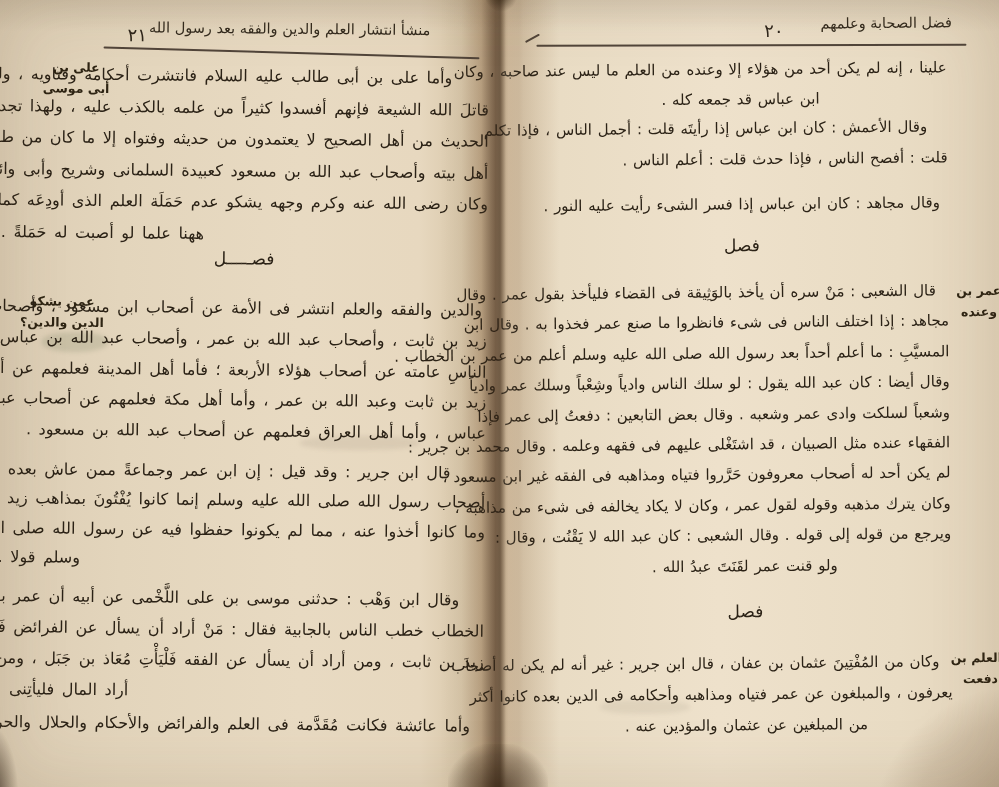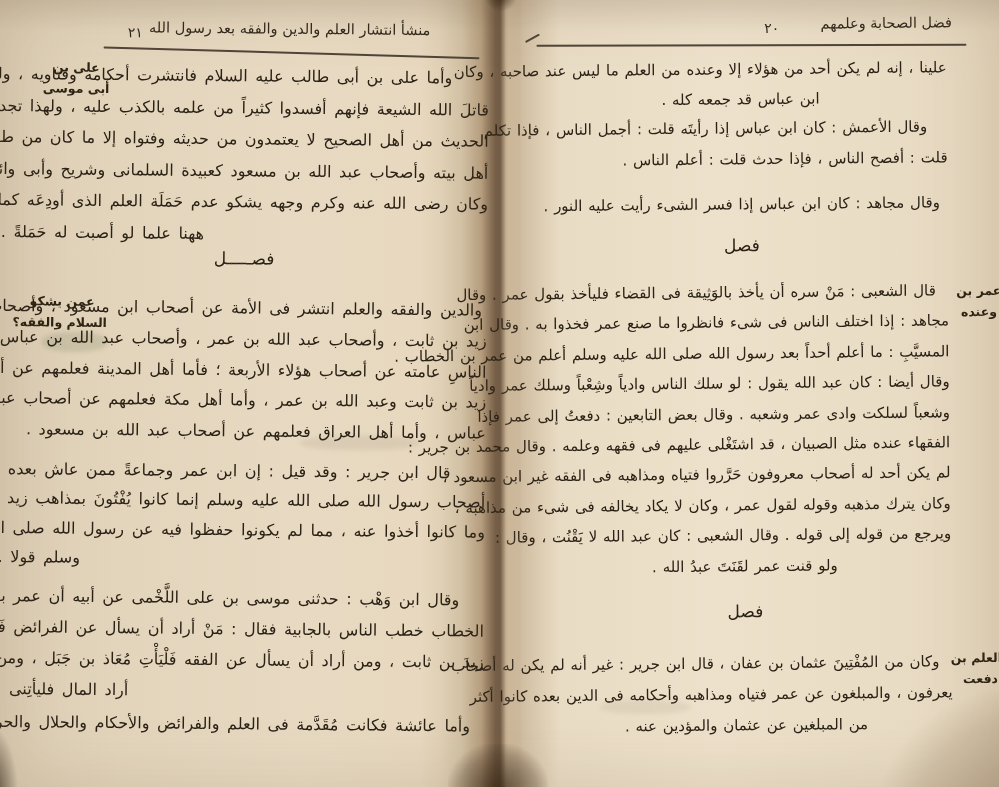--- a/index.html
+++ b/index.html
@@ -56,21 +56,21 @@
   .page-right{left:528px;width:499px;}
   .pg-rotate{position:absolute;inset:0;}
   .page-left  .pg-rotate{transform:rotate(0.55deg);transform-origin:0 0;}
   .page-right .pg-rotate{transform:rotate(-0.55deg);transform-origin:70% 0;}
 
   .htitle{
     position:absolute;direction:rtl;white-space:nowrap;text-align:center;
     font-size:14.5px;color:#332a1d;
   }
   .pgnum{
-    position:absolute;font-size:14px;color:#2e251a;direction:rtl;white-space:nowrap;
+    position:absolute;font-size:18px;color:#2e251a;direction:rtl;white-space:nowrap;
   }
   .hrule{position:absolute;height:1.6px;background:#51453a;border-radius:1px;}
   .hrule-tail{position:absolute;width:16px;height:1.5px;background:#51453a;border-radius:1px;}
 
   .note{
     position:absolute;direction:rtl;text-align:center;
     font-size:12.5px;font-weight:bold;line-height:21px;color:#2e2413;
     white-space:nowrap;
   }
 
@@ -102,21 +102,21 @@
       <span class="pgnum" style="left:128px;top:23px;">٢١</span>
       <span class="htitle" style="left:140px;top:18px;width:300px;">منشأ انتشار العلم والدين والفقه بعد رسول الله</span>
       <div class="hrule" style="left:104px;top:49px;width:376px;transform:rotate(1.1deg);"></div>
 
       <div class="note" style="left:40px;top:56px;width:74px;">
         <div>على بن</div>
         <div>أبى موسى</div>
       </div>
       <div class="note" style="left:20px;top:290px;width:90px;">
         <div>عمن يشكو</div>
-        <div>السلام والفقه؟</div>
+        <div>الدين والدين؟</div>
       </div>
 
       <div>
           <div class="para" style="left: 3px; width: 487px; top: 58px;">
             <div class="line" style="height: 31.6px; line-height: 31.6px; padding-right: 37px;">وأما على بن أبى طالب عليه السلام فانتشرت أحكامه وفتاويه ، ولكن</div>
             <div class="line" style="height: 31.6px; line-height: 31.6px;">قاتلَ الله الشيعة فإنهم أفسدوا كثيراً من علمه بالكذب عليه ، ولهذا تجد أصحاب</div>
             <div class="line" style="height: 31.6px; line-height: 31.6px;">الحديث من أهل الصحيح لا يعتمدون من حديثه وفتواه إلا ما كان من طريق</div>
             <div class="line" style="height: 31.6px; line-height: 31.6px;">أهل بيته وأصحاب عبد الله بن مسعود كعبيدة السلمانى وشريح وأبى وائل ونحوهم ،</div>
             <div class="line" style="height: 31.6px; line-height: 31.6px;">وكان رضى الله عنه وكرم وجهه يشكو عدم حَمَلَة العلم الذى أودِعَه كما قال : إن</div>
             <div class="line align-left" style="height: 31.6px; line-height: 31.6px;">ههنا علما لو أصبت له حَمَلةً .</div>

